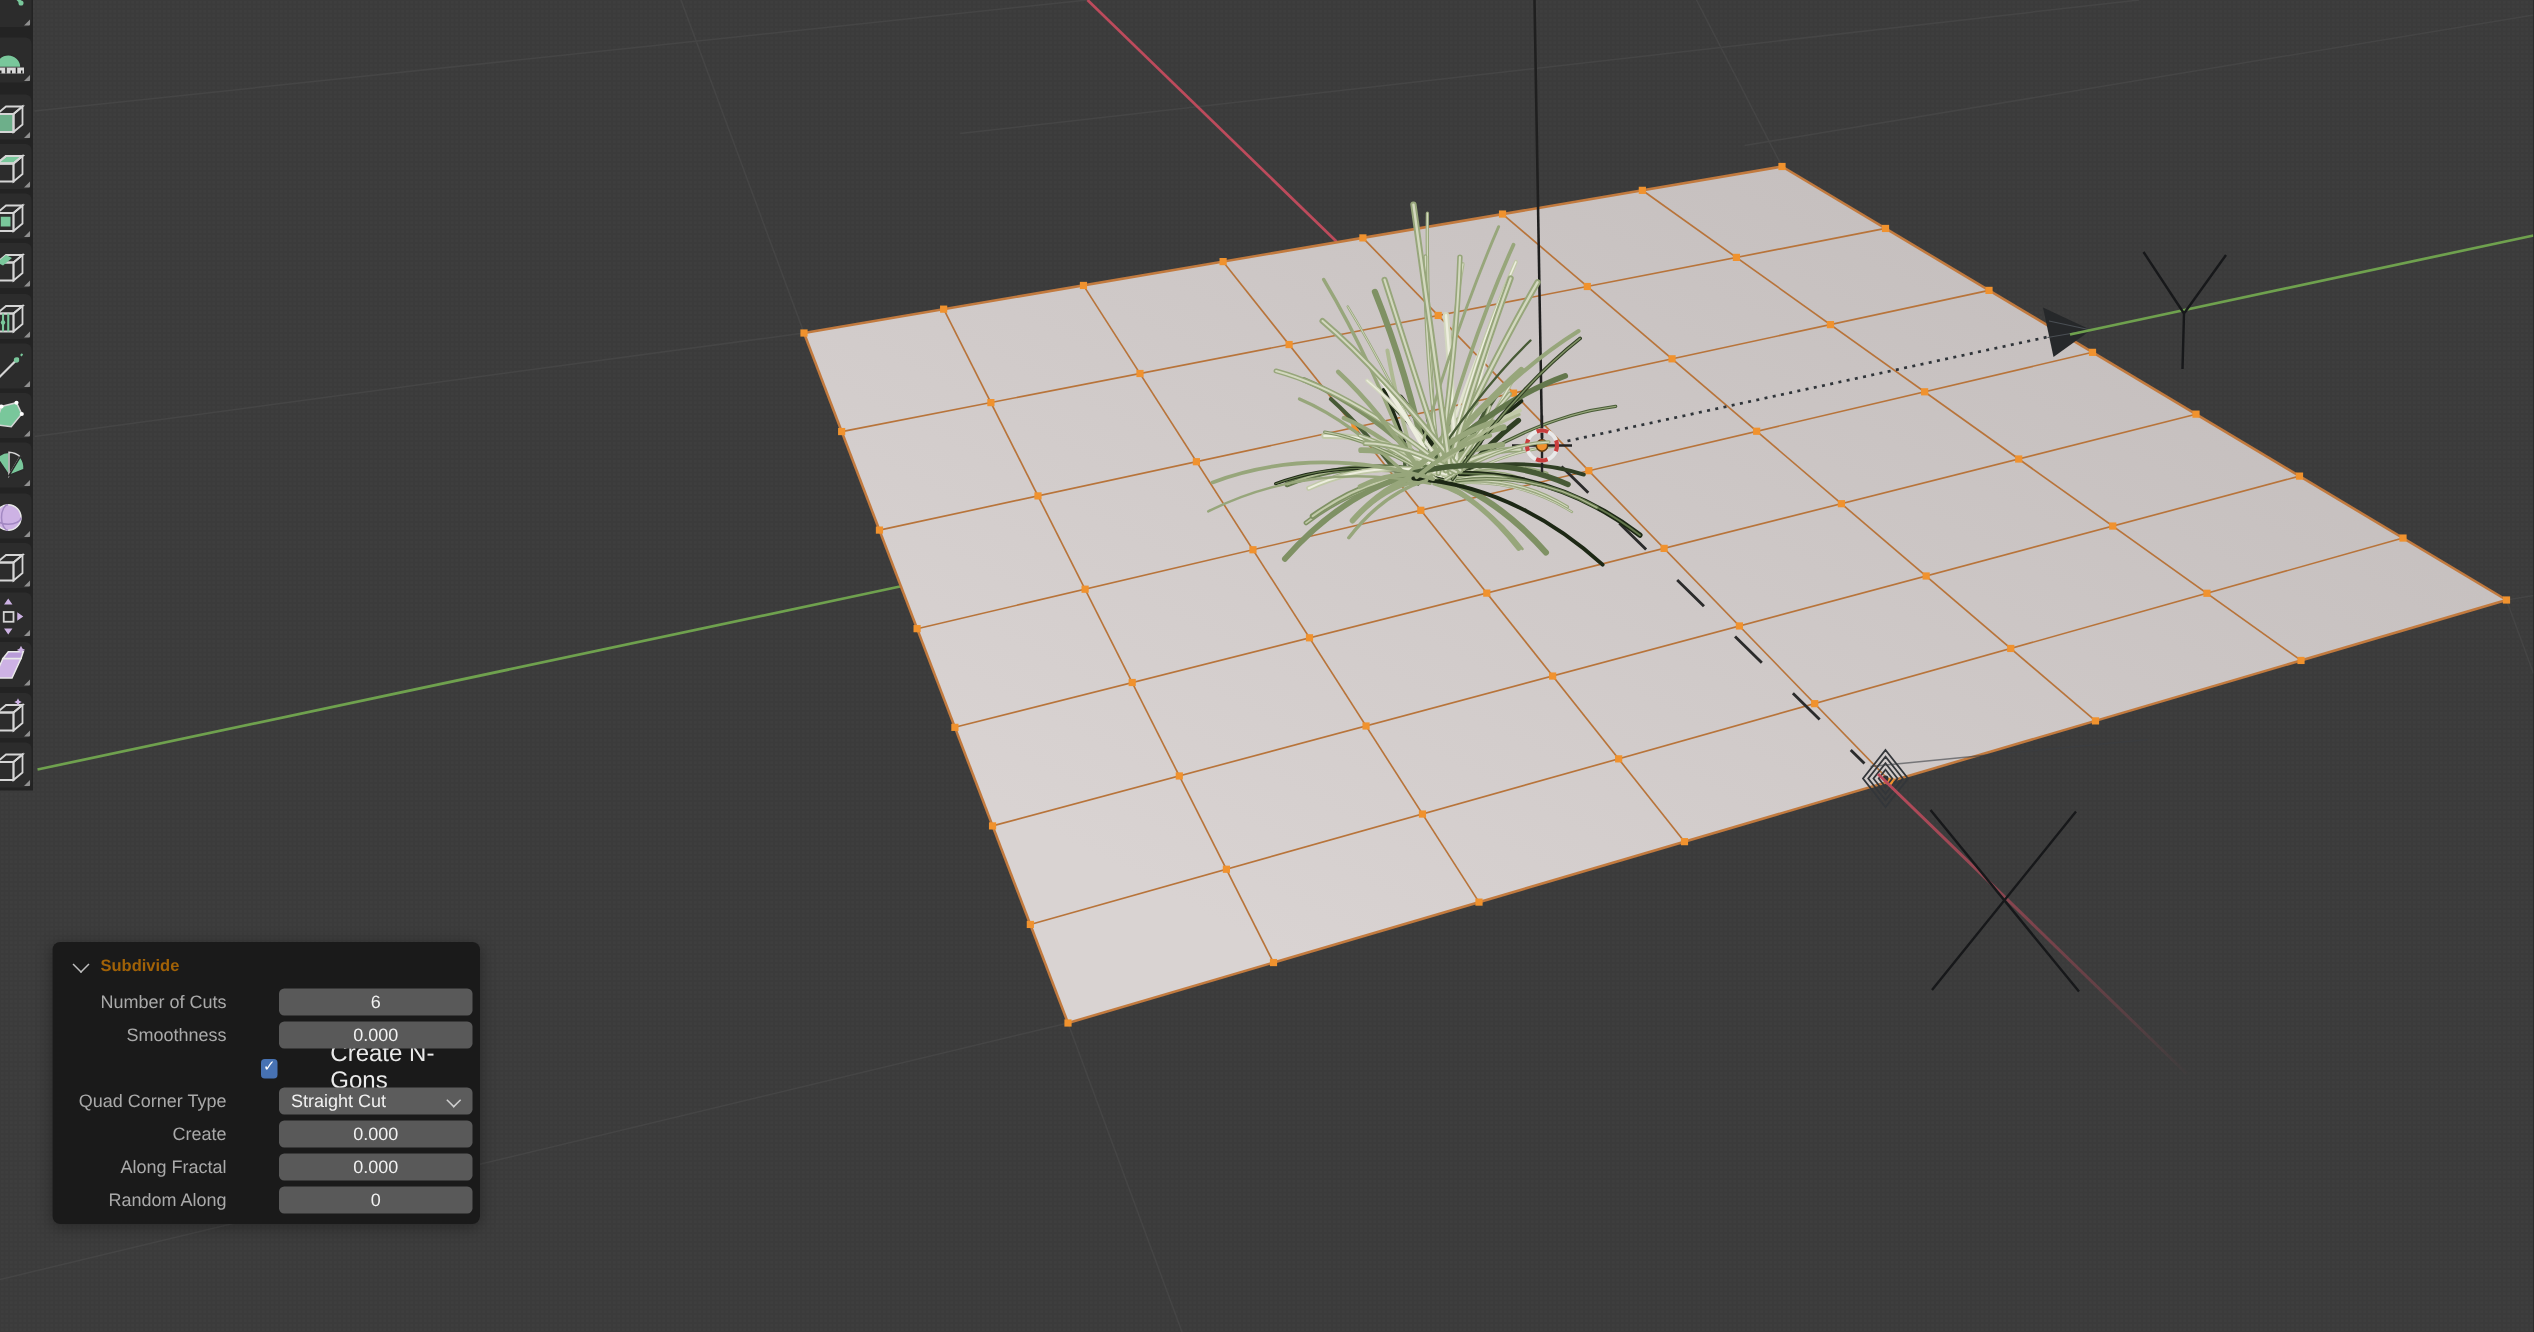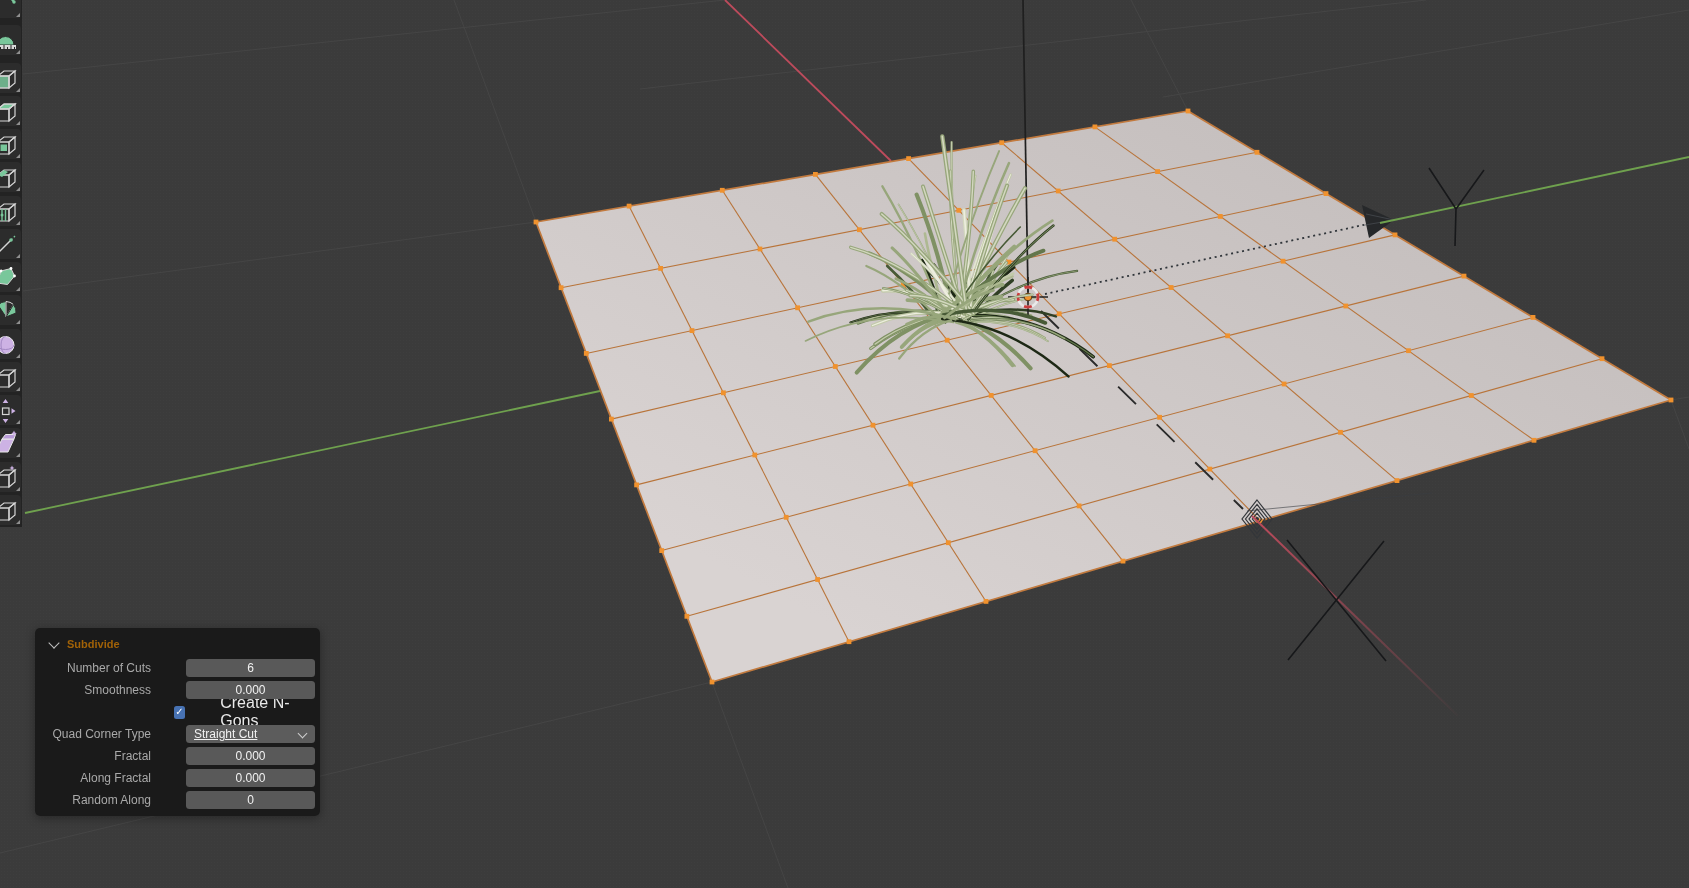--- a/index.html
+++ b/index.html
@@ -20,21 +20,21 @@
         background:rgba(25,25,25,0.97);border-radius:5px;padding:4px 4px 7px 4px;
         box-shadow:0 2px 10px rgba(0,0,0,.35);box-sizing:border-box;}
   .p-header{height:24px;display:flex;align-items:center;color:#a16207;font-size:11px;font-weight:bold;}
   .chev{width:7px;height:7px;border-left:1.6px solid #bfbfbf;border-bottom:1.6px solid #bfbfbf;
         transform:rotate(-45deg);margin:-3px 9px 0 11px;}
   .rows{display:flex;flex-direction:column;gap:4px;margin-top:3px;}
   .row{height:18px;display:flex;align-items:center;gap:28px;}
   .lbl{width:112px;text-align:right;margin-right:7px;color:#a9a9a9;font-size:12px;white-space:nowrap;}
   .fld{flex:1;height:18px;background:#595959;border-radius:3.5px;color:#f1f1f1;font-size:12px;
         display:flex;align-items:center;justify-content:center;margin-right:1px;position:relative;}
-  .fld.dd{justify-content:flex-start;padding-left:8px;background:#5c5c5c;text-decoration:underline;}
+  .fld.dd{justify-content:flex-start;padding-left:8px;background:#5c5c5c;}
   .dd .chev2{position:absolute;right:9px;top:5px;width:6px;height:6px;
         border-left:1.5px solid #cfcfcf;border-bottom:1.5px solid #cfcfcf;transform:rotate(-45deg);}
   .cb{width:13px;height:13px;background:#4772b3;border-radius:2.5px;display:flex;
         align-items:center;justify-content:center;color:#fff;font-size:10px;line-height:10px;}
   .cblbl{margin-left:7px;color:#e9e9e9;font-size:16px;}
 </style>
 </head>
 <body>
 <div id="root">
 
@@ -487,21 +487,21 @@
           <span class="cblbl">Create N-Gons</span>
         </div>
         <div class="row">
           <div class="lbl">Quad Corner Type</div>
           <div class="fld dd">
             <span>Straight Cut</span>
             <span class="chev2"></span>
           </div>
         </div>
         <div class="row">
-          <div class="lbl">Fractal</div>
+          <div class="lbl">Create</div>
           <div class="fld">
             <span>0.000</span>
           </div>
         </div>
         <div class="row">
           <div class="lbl">Along Fractal</div>
           <div class="fld">
             <span>0.000</span>
           </div>
         </div>

